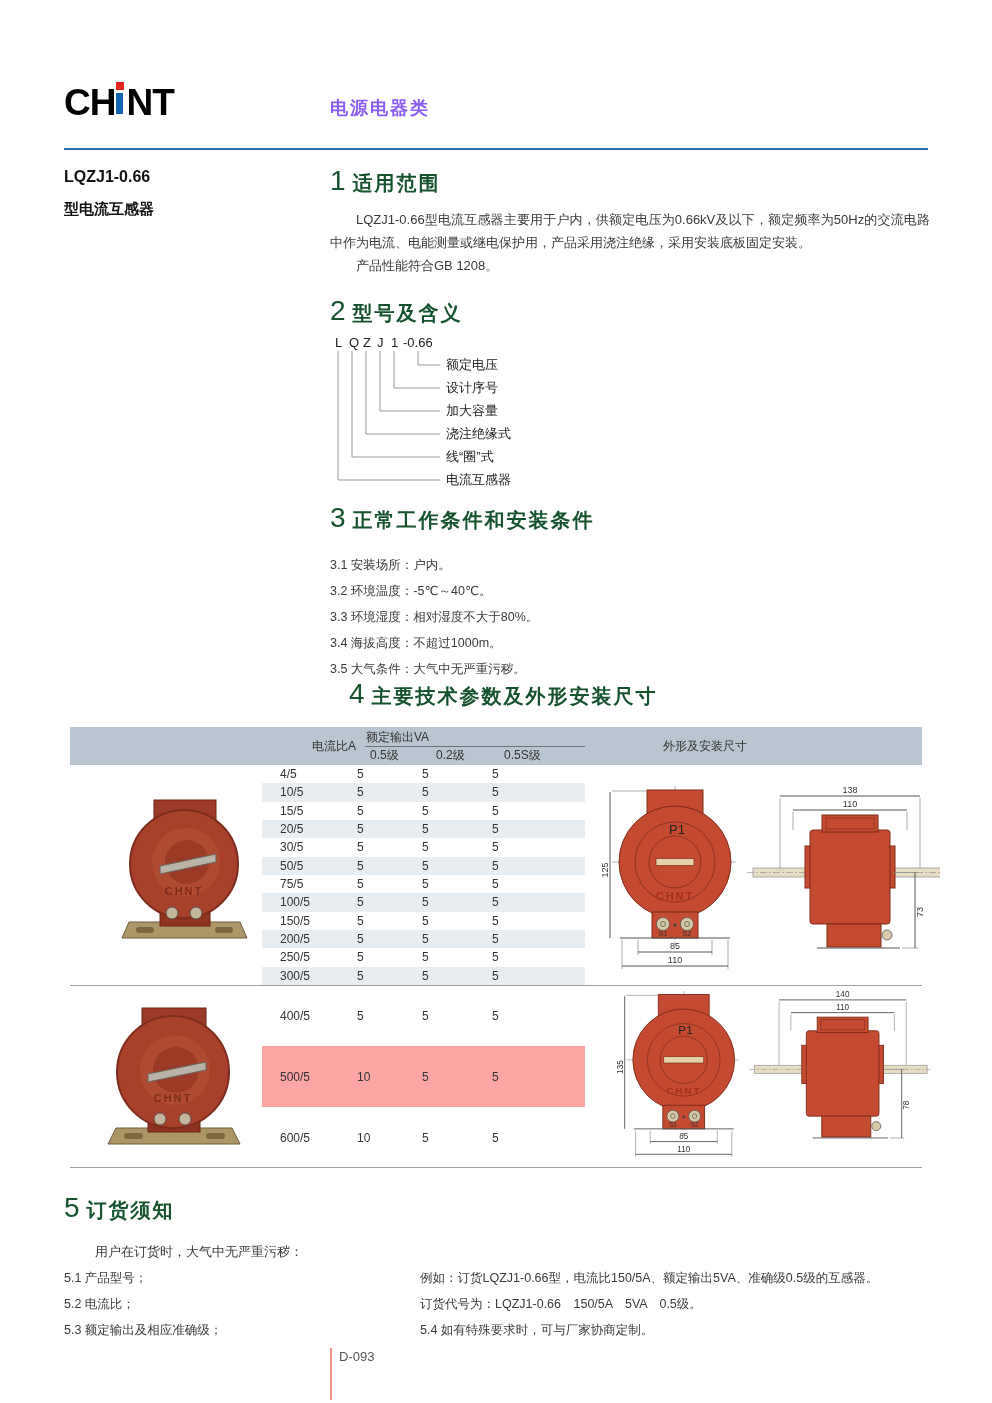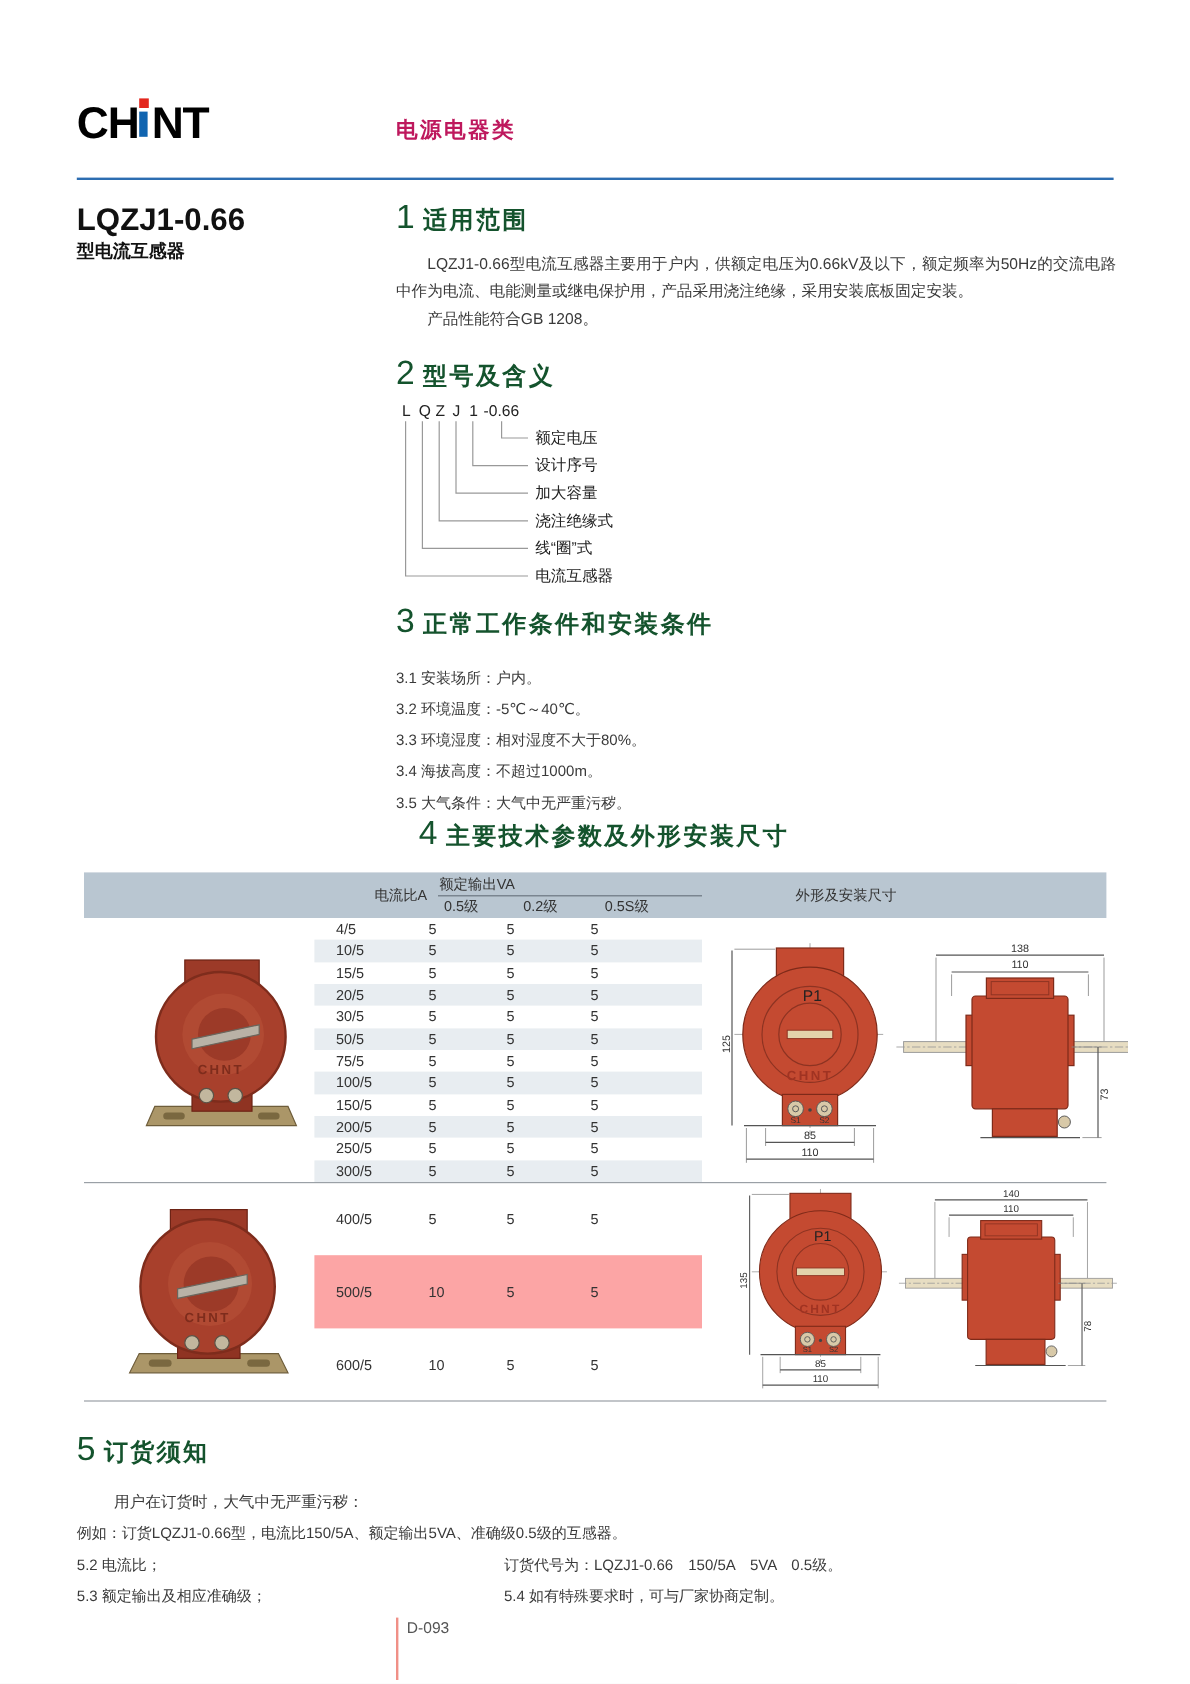--- a/index.html
+++ b/index.html
@@ -4,24 +4,24 @@
 <style>
   * { margin:0; padding:0; box-sizing:border-box; }
   body { background:#f0f0f0; font-family:"Liberation Sans","DejaVu Sans",sans-serif; }
   #page { position:relative; width:992px; height:1403px; background:#fff; margin:0 auto; overflow:hidden; color:#333; }
 
   
   .logo { position:absolute; left:64px; top:84px; font-weight:bold; font-size:37px; color:#000000; letter-spacing:-1px; line-height:1; }
   .logo .i-glyph { position:relative; display:inline-block; width:11px; }
   .logo .i-stem { position:absolute; left:1px; bottom:1px; width:7px; height:21px; background:#1064b0; }
   .logo .i-dot  { position:absolute; left:1px; bottom:25px; width:8px; height:8px; background:#e3261d; }
-  .category { position:absolute; left:330px; top:96px; font-size:18px; font-weight:bold; color:#be185d; letter-spacing:2px;text-align:right; }
+  .category { position:absolute; left:330px; top:96px; font-size:18px; font-weight:bold; color:#8b5cf6; letter-spacing:2px;text-align:right; }
   .header-rule { position:absolute; left:64px; top:148px; width:864px; height:2px; background:#2d6db1; }
 
-  .model-title { position:absolute; left:64px; top:168px; font-size:26px; font-weight:bold; color:#111; letter-spacing:0px; }
+  .model-title { position:absolute; left:64px; top:168px; font-size:16px; font-weight:bold; color:#111; letter-spacing:0px; }
   .model-sub   { position:absolute; left:64px; top:200px; font-size:15px; font-weight:bold; color:#111; }
 
   
   .sec-h { position:absolute; color:#14532d; white-space:nowrap; }
   .sec-h .num { font-size:28px; font-weight:500; vertical-align:baseline; }
   .sec-h .t   { font-size:20px; font-weight:600; letter-spacing:2px; margin-left:7px; }
 
   .body-text { font-size:13px; color:#3a3a3a; line-height:23px; }
   .p1-wrap { position:absolute; left:330px; top:208px; width:600px; text-align:justify; }
   .indent { text-indent:2em; }
@@ -383,20 +383,21 @@
         <line class="dline" x1="140" y1="88.5" x2="140" y2="164"></line>
         <text class="dim-text" x="-128" y="148" transform="rotate(-90)" text-anchor="middle">78</text>
       </g>
     </svg>
   </div>
 
   <div class="sec-h" style="left:64px; top:1192px;"><span class="num">5</span><span class="t">订货须知</span></div>
   <div class="s5-intro">用户在订货时，大气中无严重污秽：</div>
   <div class="s5-grid">
     <div class="s5-row">
+      <div class="s5-left">5.1 产品型号；</div>
       <div class="s5-right">例如：订货LQZJ1-0.66型，电流比150/5A、额定输出5VA、准确级0.5级的互感器。</div>
     </div>
     <div class="s5-row">
       <div class="s5-left">5.2 电流比；</div>
       <div class="s5-right">订货代号为：LQZJ1-0.66　150/5A　5VA　0.5级。</div>
     </div>
     <div class="s5-row">
       <div class="s5-left">5.3 额定输出及相应准确级；</div>
       <div class="s5-right">5.4 如有特殊要求时，可与厂家协商定制。</div>
     </div>

